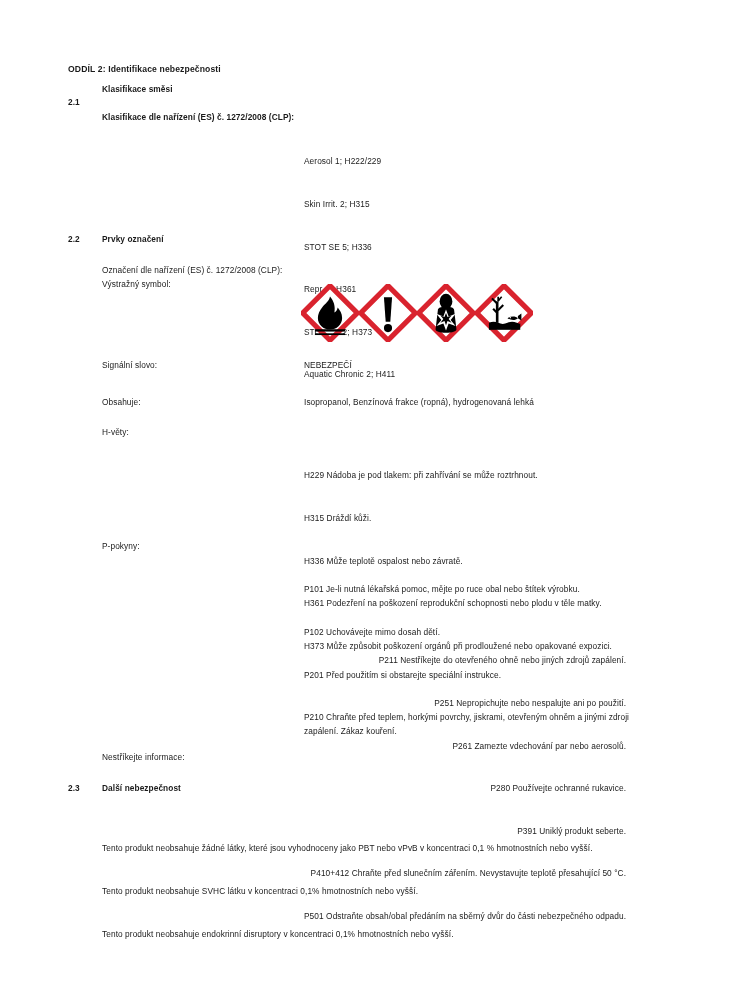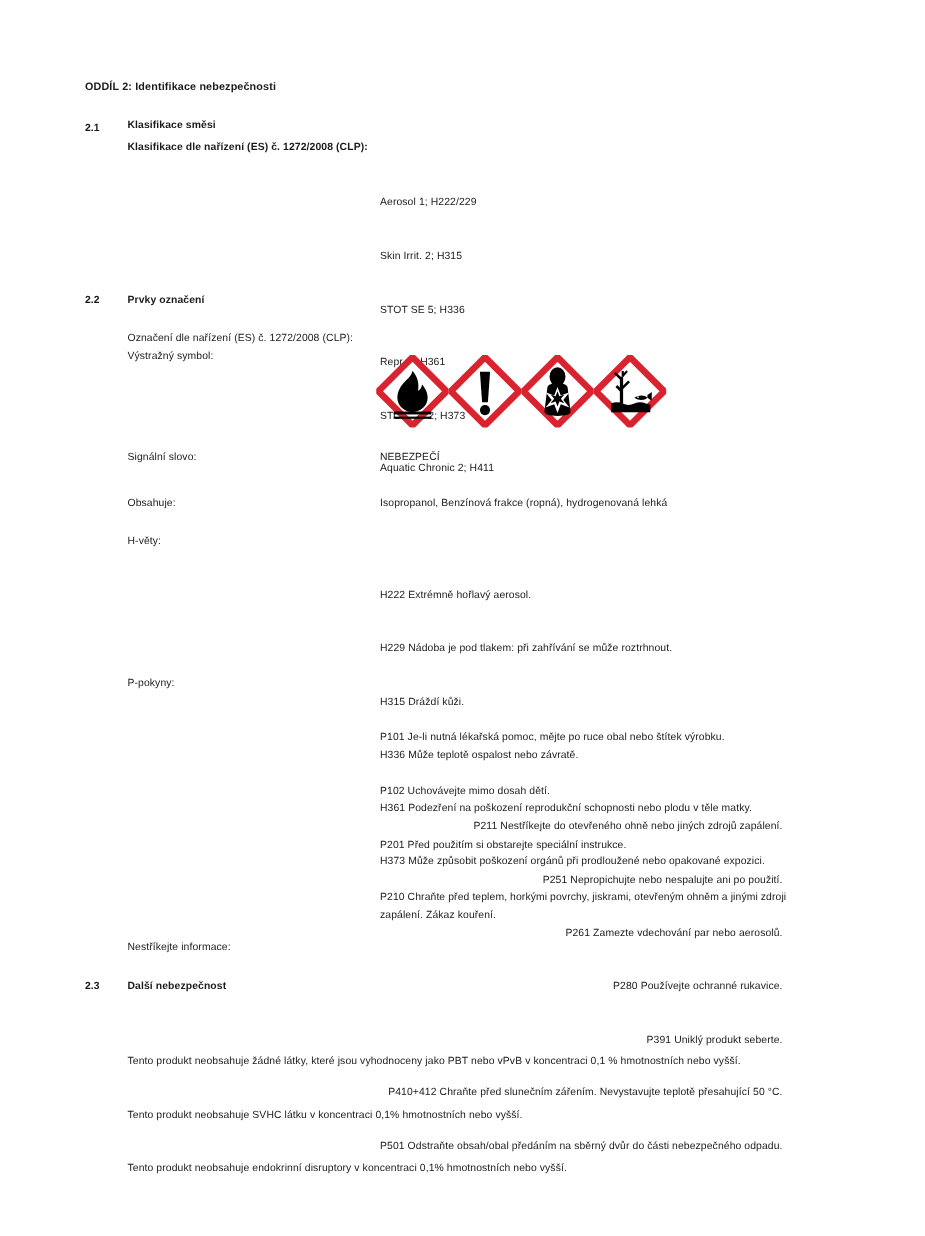--- a/index.html
+++ b/index.html
@@ -63,21 +63,21 @@
 </style>
 </head>
 <body>
 
 <div class="page">
 
   <div class="blk section-heading col-num" style="top:62px;">ODDÍL 2: Identifikace nebezpečnosti</div>
 
   <div class="blk bold col-num" style="top:95px;">2.1</div>
 
-  <div class="blk bold col-lbl" style="top:92px;">Klasifikace směsi</div>
+  <div class="blk bold col-lbl" style="top:82px;">Klasifikace směsi</div>
 
   <div class="blk bold col-lbl" style="top:110px;">Klasifikace dle nařízení (ES) č. 1272/2008 (CLP):</div>
 
   <div class="blk col-val stack" style="top:126px;">
     <div>Aerosol 1; H222/229</div>
     <div>Skin Irrit. 2; H315</div>
     <div>STOT SE 5; H336</div>
     <div>Repr. 2; H361</div>
     <div>STOT RE 2; H373</div>
     <div>Aquatic Chronic 2; H411</div>
@@ -160,21 +160,20 @@
 
   <div class="blk col-lbl" style="top:358px;">Signální slovo:</div>
   <div class="blk col-val" style="top:358px;">NEBEZPEČÍ</div>
 
   <div class="blk col-lbl" style="top:395px;">Obsahuje:</div>
   <div class="blk col-val" style="top:395px;">Isopropanol, Benzínová frakce (ropná), hydrogenovaná lehká</div>
 
   <div class="blk col-lbl" style="top:425px;">H-věty:</div>
 
   <div class="blk col-val stack" style="top:440px;">
-    <div>H222 Extrémně hořlavý aerosol.</div>
     <div>H229 Nádoba je pod tlakem: při zahřívání se může roztrhnout.</div>
     <div>H315 Dráždí kůži.</div>
     <div>H336 Může teplotě ospalost nebo závratě.</div>
     <div>H361 Podezření na poškození reprodukční schopnosti nebo plodu v těle matky.</div>
     <div>H373 Může způsobit poškození orgánů při prodloužené nebo opakované expozici.</div>
   </div>
 
   <div class="blk col-lbl" style="top:539px;">P-pokyny:</div>
 
   <div class="blk col-val stack" style="top:554px;">

